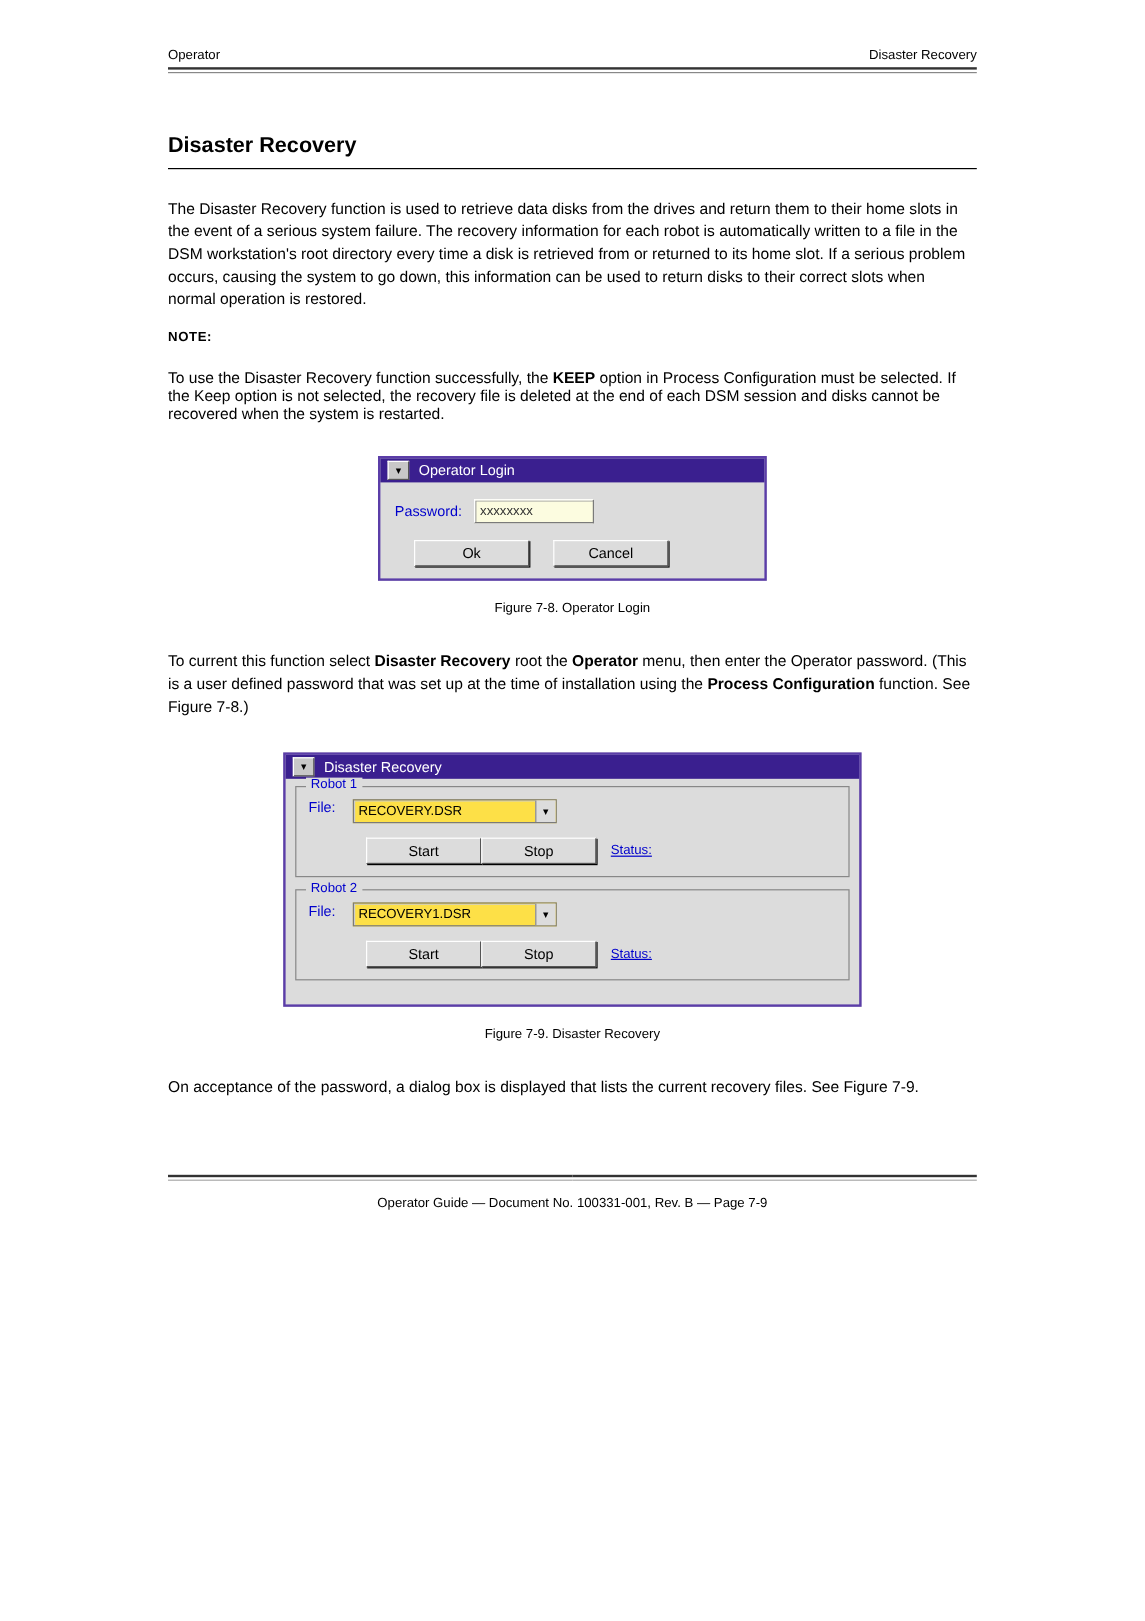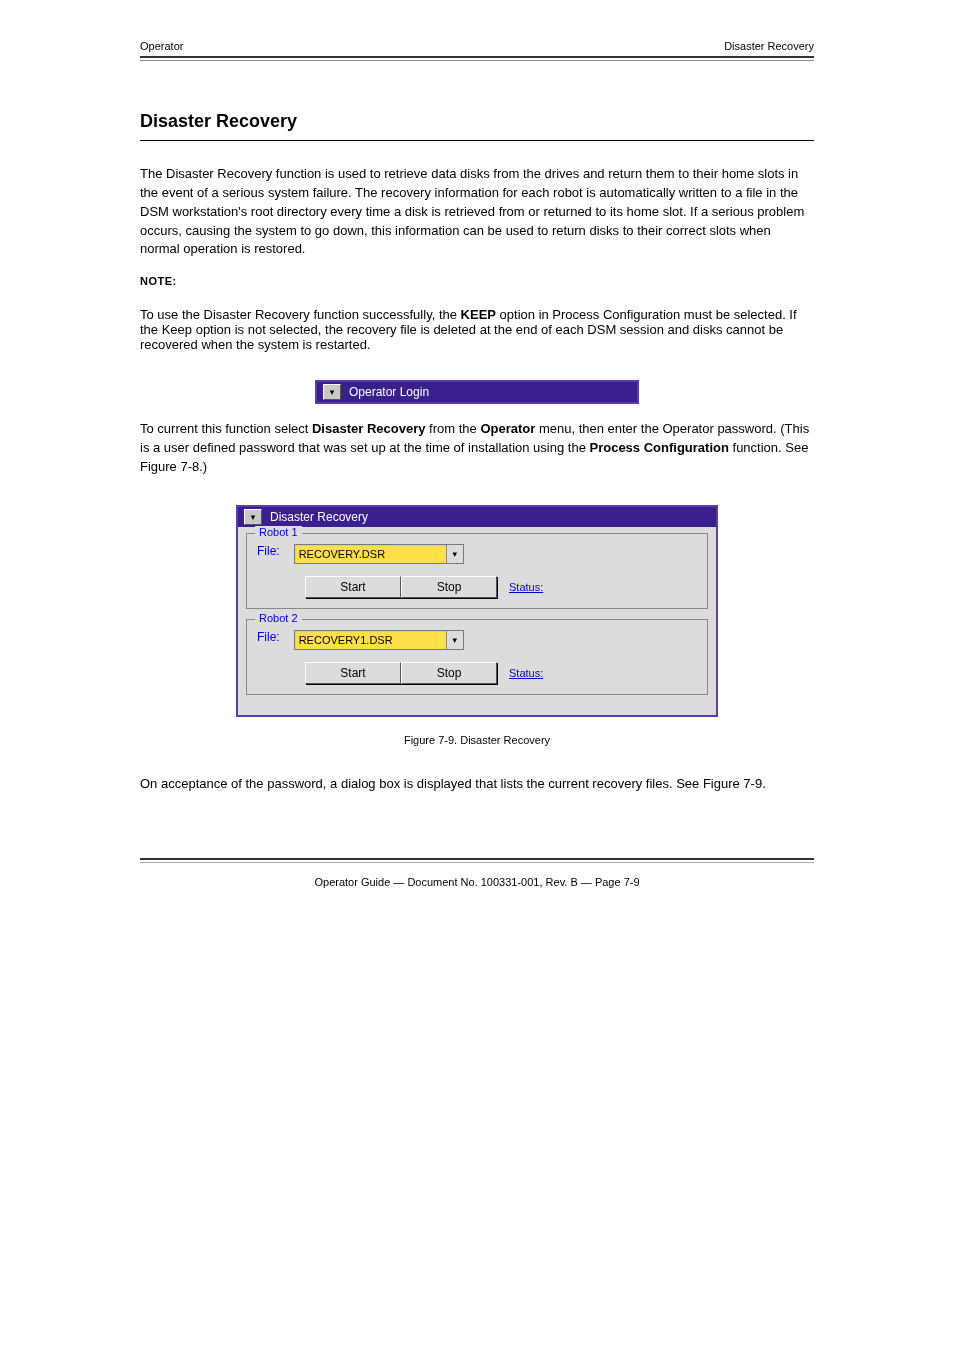--- a/index.html
+++ b/index.html
@@ -194,26 +194,37 @@
       <span>To use the Disaster Recovery function successfully, the </span><strong>KEEP</strong><span> option in Process Configuration must be selected. If the Keep option is not selected, the recovery file is deleted at the end of each DSM session and disks cannot be recovered when the system is restarted.</span>
     </div>
   </div>
 
   <div class="shot-wrap">
     <div class="login-window">
       <div class="titlebar">
         <span class="sysmenu">▾</span>
         <span>Operator Login</span>
       </div>
+      <div class="login-body">
+        <div class="login-row">
+          <span class="label-blue">Password:</span>
+          <span class="textbox" style="width:90px;">xxxxxxxx</span>
+        </div>
+        <div class="btn-row">
+          <span class="btn">Ok</span>
+          <span class="btn">Cancel</span>
+        </div>
+      </div>
     </div>
   </div>
 
+  <p class="caption">Figure 7-8. Operator Login</p>
 
   <p>
-    <span>To current this function select </span><strong>Disaster Recovery</strong><span> from the </span><strong>Operator</strong><span> menu, then enter the Operator password. (This is a user defined password that was set up at the time of installation using the </span><strong>Process Configuration</strong><span> function. See Figure 7-8.)</span>
+    <span>To current this function select </span><strong>Disaster Recovery</strong><span> root the </span><strong>Operator</strong><span> menu, then enter the Operator password. (This is a user defined password that was set up at the time of installation using the </span><strong>Process Configuration</strong><span> function. See Figure 7-8.)</span>
   </p>
 
   <div class="shot-wrap">
     <div class="dr-window">
       <div class="titlebar">
         <span class="sysmenu">▾</span>
         <span>Disaster Recovery</span>
       </div>
       <div class="dr-body">
 

